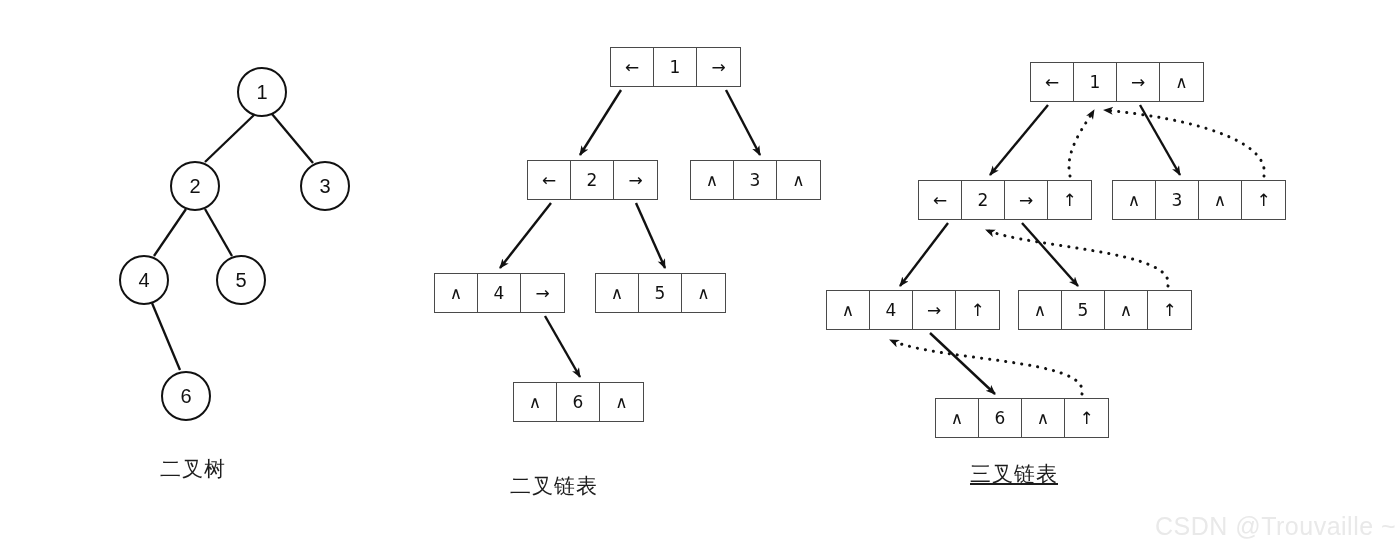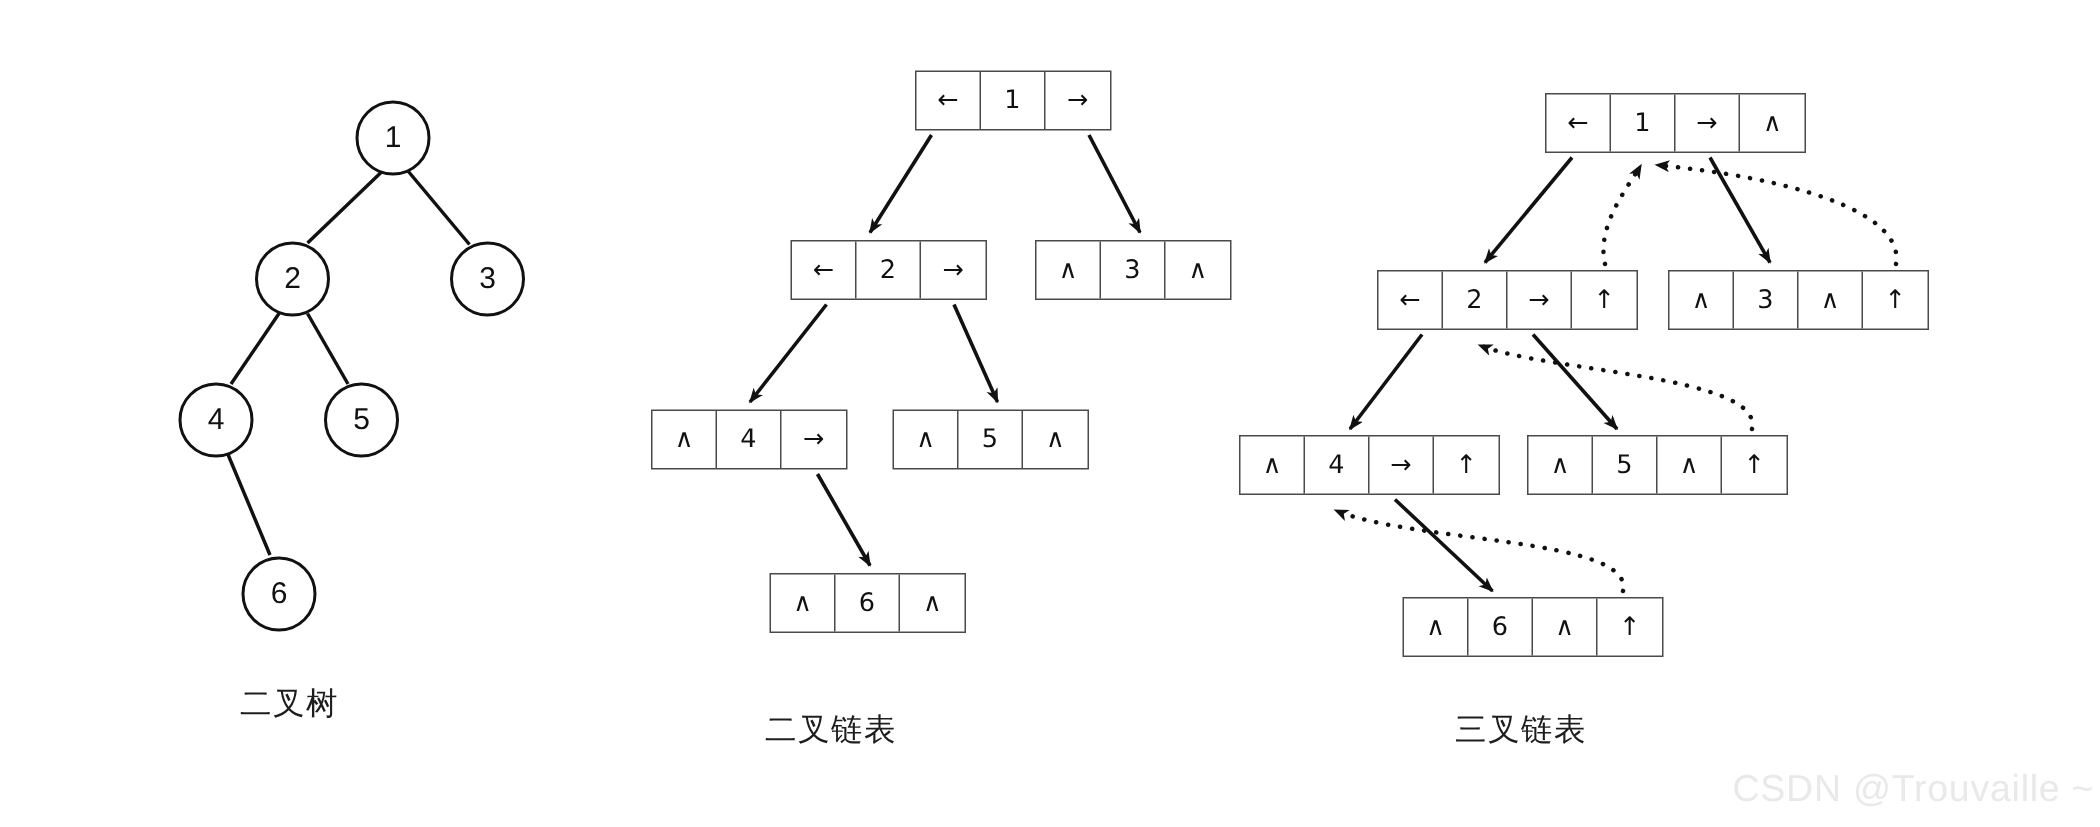--- a/index.html
+++ b/index.html
@@ -164,15 +164,15 @@
 </div>
 <div class="list-node" style="left:935px;top:398px;">
   <div class="cell w4">∧</div>
   <div class="cell w4">6</div>
   <div class="cell w4">∧</div>
   <div class="cell w4">↑</div>
 </div>
 
 <div class="caption" style="left:160px;top:455px;">二叉树</div>
 <div class="caption" style="left:510px;top:472px;">二叉链表</div>
-<div class="caption" style="left:970px;top:472px;">三叉链表</div>
+<div class="caption" style="left:970px;top:460px;text-decoration:underline;">三叉链表</div>
 
 <div class="watermark" style="left:1155px;top:512px;">CSDN @Trouvaille ~</div>
 
 </body></html>

